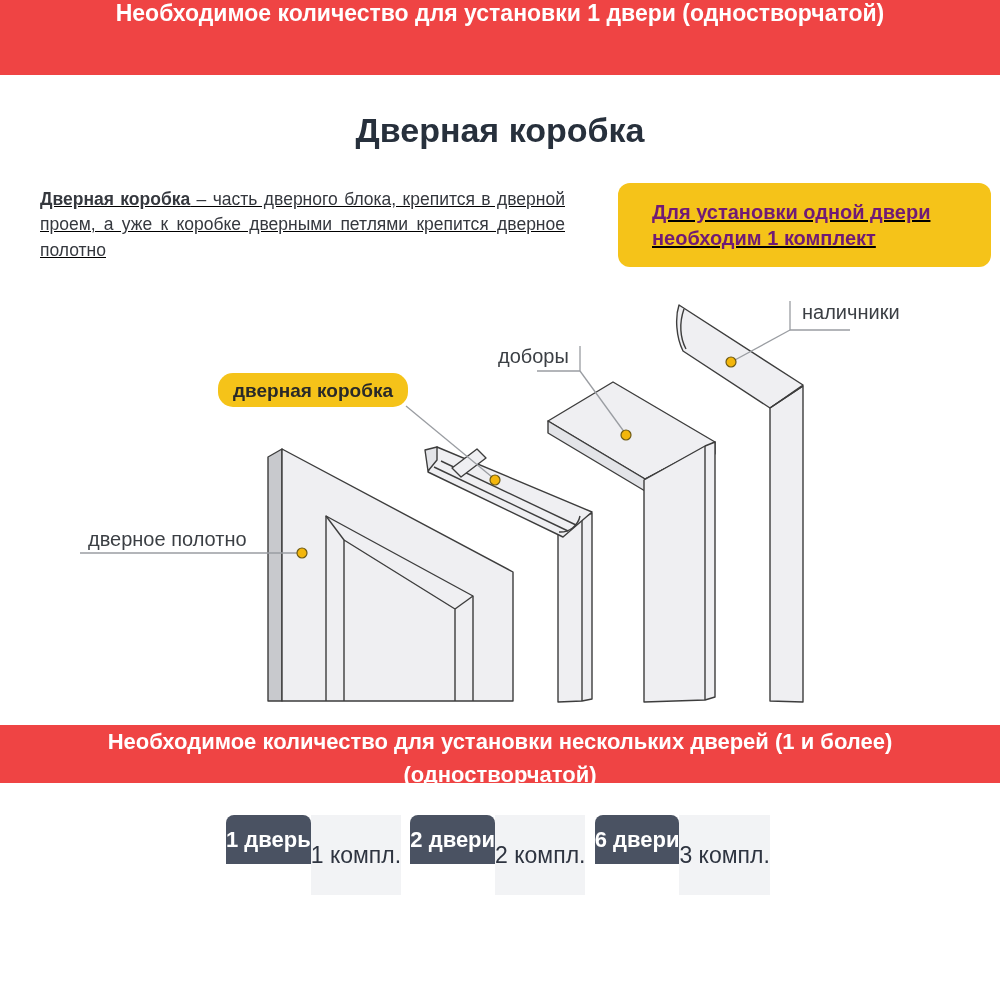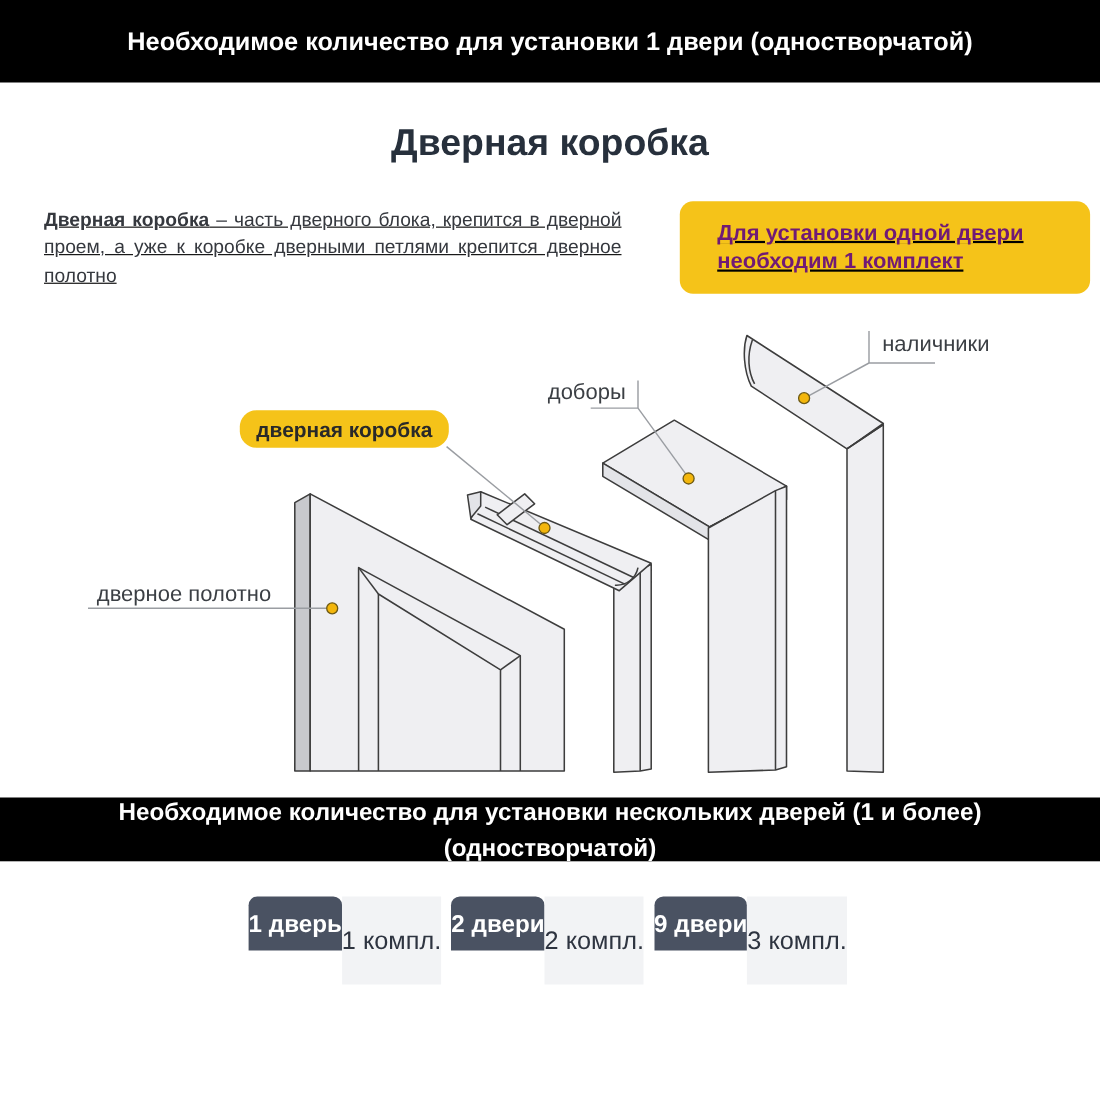--- a/index.html
+++ b/index.html
@@ -1,22 +1,22 @@
 <!DOCTYPE html>
 <html><head>
 <meta charset="utf-8">
 <style>
   html,body{margin:0;padding:0;}
   body{
     width:1000px;height:1000px;background:#ffffff;position:relative;overflow:hidden;
     font-family:"Liberation Sans", sans-serif;
   }
   .banner{
-    background:#000000;color:#ffffff;font-weight:bold;text-align:center;
-    display:flex;flex-direction:column;align-items:center;justify-content:center;
+    background:#ef4444;color:#ffffff;font-weight:bold;text-align:center;
+    display:flex;flex-direction:column;align-items:center;
   }
   .banner-top{height:75px;font-size:23px;}
   .banner-bottom{height:58px;font-size:22px;line-height:1.5;}
   .page-title{
     margin-top:36px;height:42px;text-align:center;font-size:34px;font-weight:bold;color:#27303C;
   }
   .content-row{
     display:flex;align-items:center;margin:28px 9px 0 40px;height:88px;text-decoration:underline;
   }
   .description{
@@ -140,17 +140,17 @@
   <div class="t-row">
     <div class="t-col">
       <div class="t-head">1 дверь</div>
       <div class="t-cell">1 компл.</div>
     </div>
     <div class="t-col">
       <div class="t-head">2 двери</div>
       <div class="t-cell">2 компл.</div>
     </div>
     <div class="t-col">
-      <div class="t-head">9 двери</div>
+      <div class="t-head">6 двери</div>
       <div class="t-cell">3 компл.</div>
     </div>
   </div>
 </div>
 
 </body></html>

